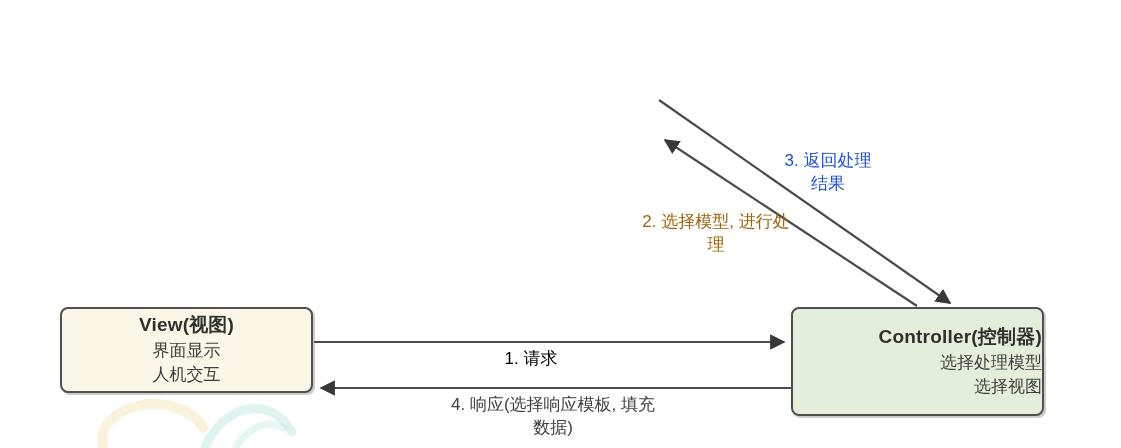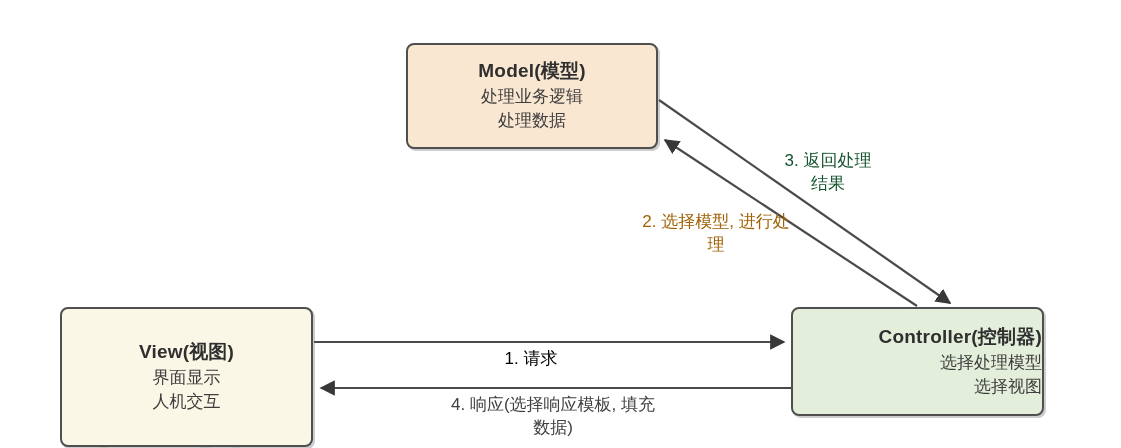--- a/index.html
+++ b/index.html
@@ -38,21 +38,21 @@
     font-size: 19px;
     font-weight: bold;
     color: #2f2f2f;
     letter-spacing: 0.2px;
   }
   .node .line {
     font-size: 17px;
     color: #3e3e3e;
   }
   #model-box      { left: 406px; top: 43px;  width: 252px; height: 106px; }
-  #view-box       { left: 60px;  top: 307px; width: 253px; height: 140px; }
+  #view-box       { left: 60px;  top: 307px; width: 253px; height: 86px; }
   #controller-box { left: 791px; top: 307px; width: 253px; height: 109px; }
 
   .arrow-label {
     position: absolute;
     font-size: 17px;
     color: #3d3d3d;
     text-align: center;
     line-height: 1.35;
   }
   #label-request      { left: 451px; top: 308px; width: 160px; }
@@ -78,36 +78,31 @@
       <marker id="arrowhead" viewBox="0 0 10 10" refX="9" refY="5" markerWidth="7" markerHeight="7" orient="auto-start-reverse">
         <path d="M 0 0 L 10 5 L 0 10 z" style="fill: rgb(56, 56, 56);"></path>
       </marker>
     </defs>
     <line x1="314" y1="342" x2="784" y2="342" stroke-width="2.2" marker-end="url(#arrowhead)" style="stroke: rgb(74, 74, 74);"></line>
     <line x1="791" y1="388" x2="321" y2="388" stroke-width="2.2" marker-end="url(#arrowhead)" style="stroke: rgb(74, 74, 74);"></line>
     <line x1="917" y1="306" x2="665" y2="140" stroke-width="2.2" marker-end="url(#arrowhead)" style="stroke: rgb(74, 74, 74);"></line>
     <line x1="659" y1="100" x2="950" y2="303" stroke-width="2.2" marker-end="url(#arrowhead)" style="stroke: rgb(74, 74, 74);"></line>
   </svg>
 
-  <div class="node" id="model-box" style="background: rgb(249, 231, 210); border-color: rgb(79, 79, 79);">
-    <div class="title">Model(模型)</div>
-    <div class="line">处理业务逻辑</div>
-    <div class="line">处理数据</div>
-  </div>
 
   <div class="node" id="view-box" style="background: rgb(250, 247, 230); border-color: rgb(79, 79, 79);">
     <div class="title">View(视图)</div>
     <div class="line">界面显示</div>
     <div class="line">人机交互</div>
   </div>
 
   <div class="node" id="controller-box" style="background: rgb(228, 239, 219); border-color: rgb(79, 79, 79); align-items: flex-end;">
     <div class="title">Controller(控制器)</div>
     <div class="line">选择处理模型</div>
     <div class="line">选择视图</div>
   </div>
 
   <div class="arrow-label" id="label-request" style="color: #000000; margin-top: 40px;">1. 请求</div>
   <div class="arrow-label" id="label-select-model" style="color: #a16207;">2. 选择模型, 进行处理</div>
-  <div class="arrow-label" id="label-return" style="color: #14532d;">3. 返回处理结果</div>
+  <div class="arrow-label" id="label-return" style="color: #1d4ed8;">3. 返回处理结果</div>
   <div class="arrow-label" id="label-response" style="color: #404040;">4. 响应(选择响应模板, 填充数据)</div>
 
 </div>
 
 </body></html>

